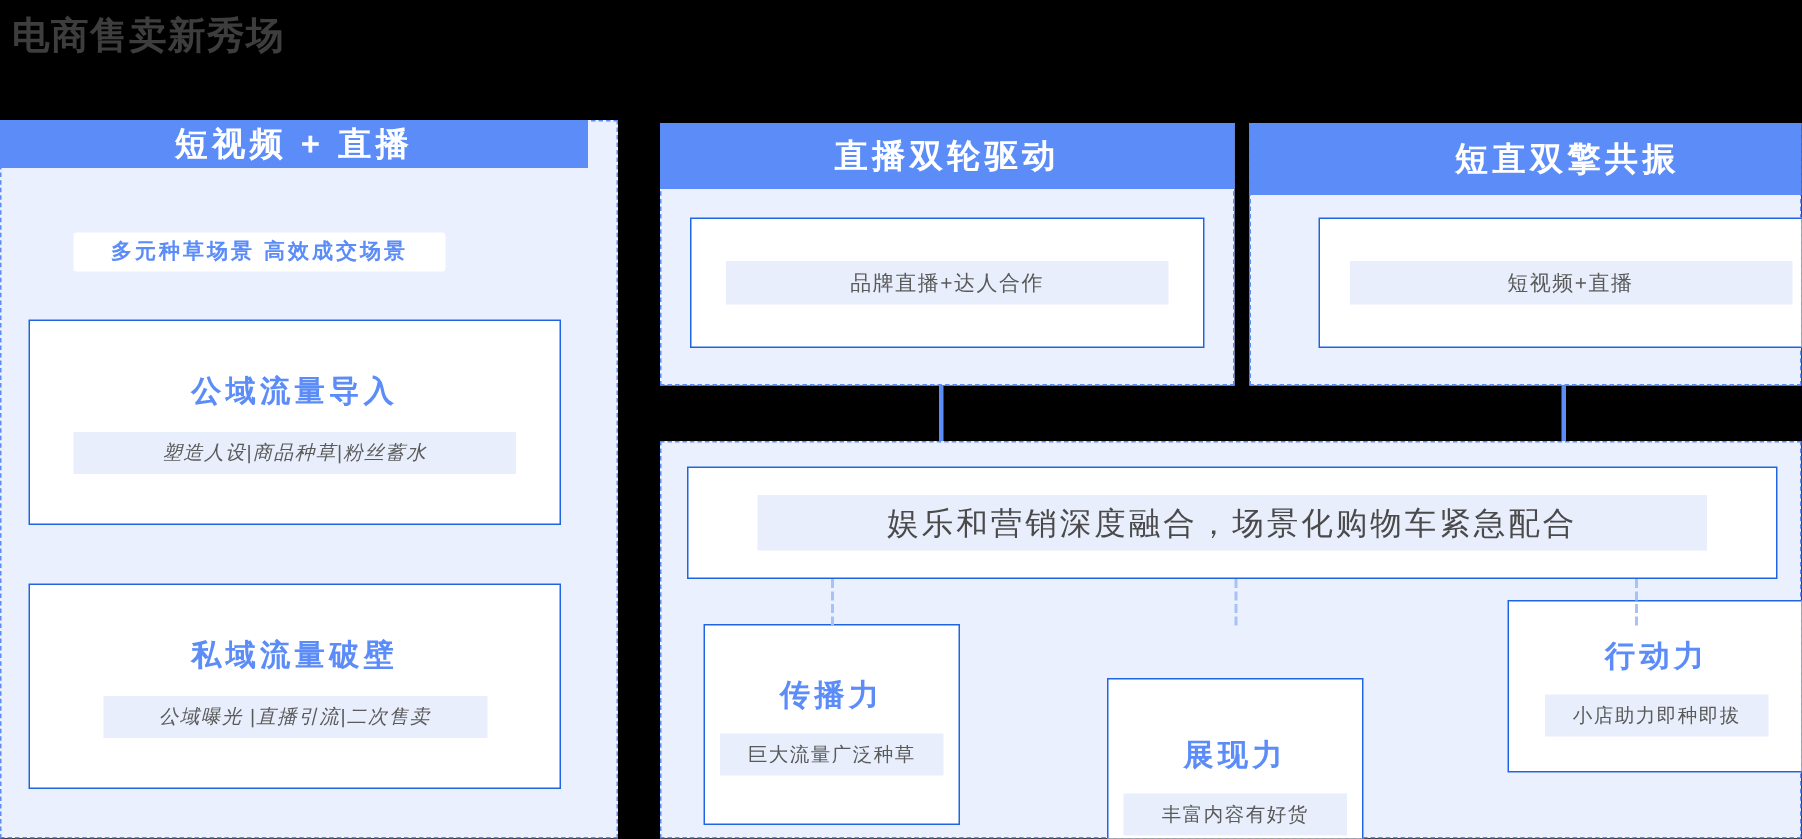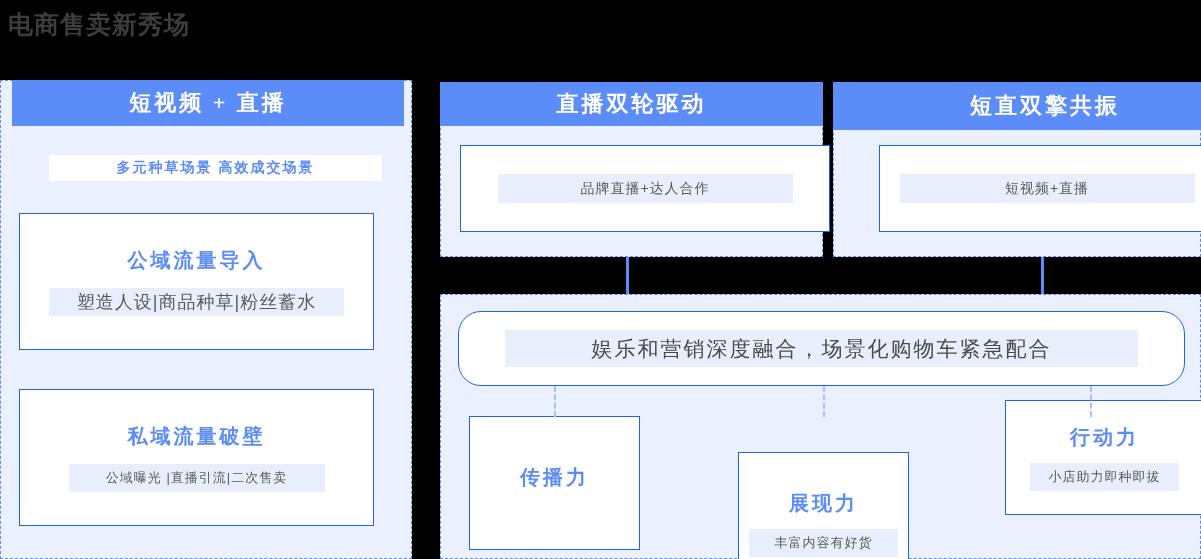--- a/index.html
+++ b/index.html
@@ -108,73 +108,74 @@
     z-index: 3;
   }
 </style>
 </head>
 <body>
 
 <div class="page-title">电商售卖新秀场</div>
 
 <div class="panel" style="left:0px; top:80px; width:412px; height:479px;"></div>
 
-<div class="head-band" style="left:12px; top:80px; width:392px; height:46px;font-family:Liberation Serif, serif;">
+<div class="head-band" style="left:0px; top:80px; width:392px; height:32px;">
   <span>短视频 + 直播</span>
 </div>
 
-<div class="chip-white" style="left:49px; top:155px; width:333px; height:26px; font-size:14px;text-align:right;">
+<div class="chip-white" style="left:49px; top:155px; width:248px; height:26px; font-size:14px;text-align:right;">
   <span>多元种草场景  高效成交场景</span>
 </div>
 
 <div class="card" style="left:19px; top:213px; width:355px; height:137px;">
   <div class="card-title" style="font-size:20px; margin-bottom:14px;">公域流量导入</div>
-  <div class="card-sub" style="width:295px; height:28px; font-size:18px;">塑造人设|商品种草|粉丝蓄水</div>
+  <div class="card-sub" style="width:295px; height:28px; font-size:13px;font-style:italic;">塑造人设|商品种草|粉丝蓄水</div>
 </div>
 
 <div class="card" style="left:19px; top:389px; width:355px; height:137px;">
   <div class="card-title" style="font-size:20px; margin-bottom:14px;">私域流量破壁</div>
-  <div class="card-sub" style="width:256px; height:28px; font-size:13px;">公域曝光 |直播引流|二次售卖</div>
+  <div class="card-sub" style="width:256px; height:28px; font-size:13px;font-style:italic;">公域曝光 |直播引流|二次售卖</div>
 </div>
 
 <div class="panel" style="left:440px; top:82px; width:383px; height:175px;"></div>
 
 <div class="head-band" style="left:440px; top:82px; width:383px; height:44px;">
   <span>直播双轮驱动</span>
 </div>
 
-<div class="card" style="left:460px; top:145px; width:370px; height:87px;">
+<div class="card" style="left:460px; top:145px; width:343px; height:87px;">
   <div class="card-sub" style="width:295px; height:29px; font-size:14px;">品牌直播+达人合作</div>
 </div>
 
 <div class="panel" style="left:833px; top:82px; width:368px; height:175px;"></div>
 
 <div class="head-band" style="left:833px; top:82px; width:424px; height:48px;">
   <span>短直双擎共振</span>
 </div>
 
 <div class="card" style="left:879px; top:145px; width:336px; height:87px;text-align:right;">
   <div class="card-sub" style="width:295px; height:29px; font-size:14px;">短视频+直播</div>
 </div>
 
 <div class="vline-solid" style="left:626px; top:257px; width:3px; height:37px;"></div>
 <div class="vline-solid" style="left:1041px; top:257px; width:3px; height:37px;"></div>
 
 <div class="panel" style="left:440px; top:294px; width:761px; height:265px;"></div>
 
-<div class="card" style="left:458px; top:311px; width:727px; height:75px;border-radius:23px;">
+<div class="card" style="left:458px; top:311px; width:727px; height:75px;">
   <div class="card-sub" style="width:633px; height:37px; font-size:21px; letter-spacing:2px; color:#4a4a4a;">娱乐和营销深度融合，场景化购物车紧急配合</div>
 </div>
 
 <div class="vline-dashed" style="left:554px; top:386px; height:31px;"></div>
 <div class="vline-dashed" style="left:823px; top:386px; height:31px;"></div>
 <div class="vline-dashed" style="left:1090px; top:386px; height:31px;"></div>
 
 <div class="card" style="left:469px; top:416px; width:171px; height:134px;">
   <div class="card-title" style="font-size:20px; margin-bottom:12px;">传播力</div>
+  <div class="card-sub" style="width:149px; height:28px; font-size:13px;">巨大流量广泛种草</div>
 </div>
 
 <div class="card" style="left:738px; top:416px; width:171px; height:142px;margin-top:36px;">
   <div class="card-title" style="font-size:20px; margin-bottom:12px;">展现力</div>
   <div class="card-sub" style="width:149px; height:28px; font-size:13px;">丰富内容有好货</div>
 </div>
 
 <div class="card" style="left:1005px; top:400px; width:199px; height:115px;">
   <div class="card-title" style="font-size:20px; margin-bottom:12px;">行动力</div>
   <div class="card-sub" style="width:149px; height:28px; font-size:13px;">小店助力即种即拔</div>

